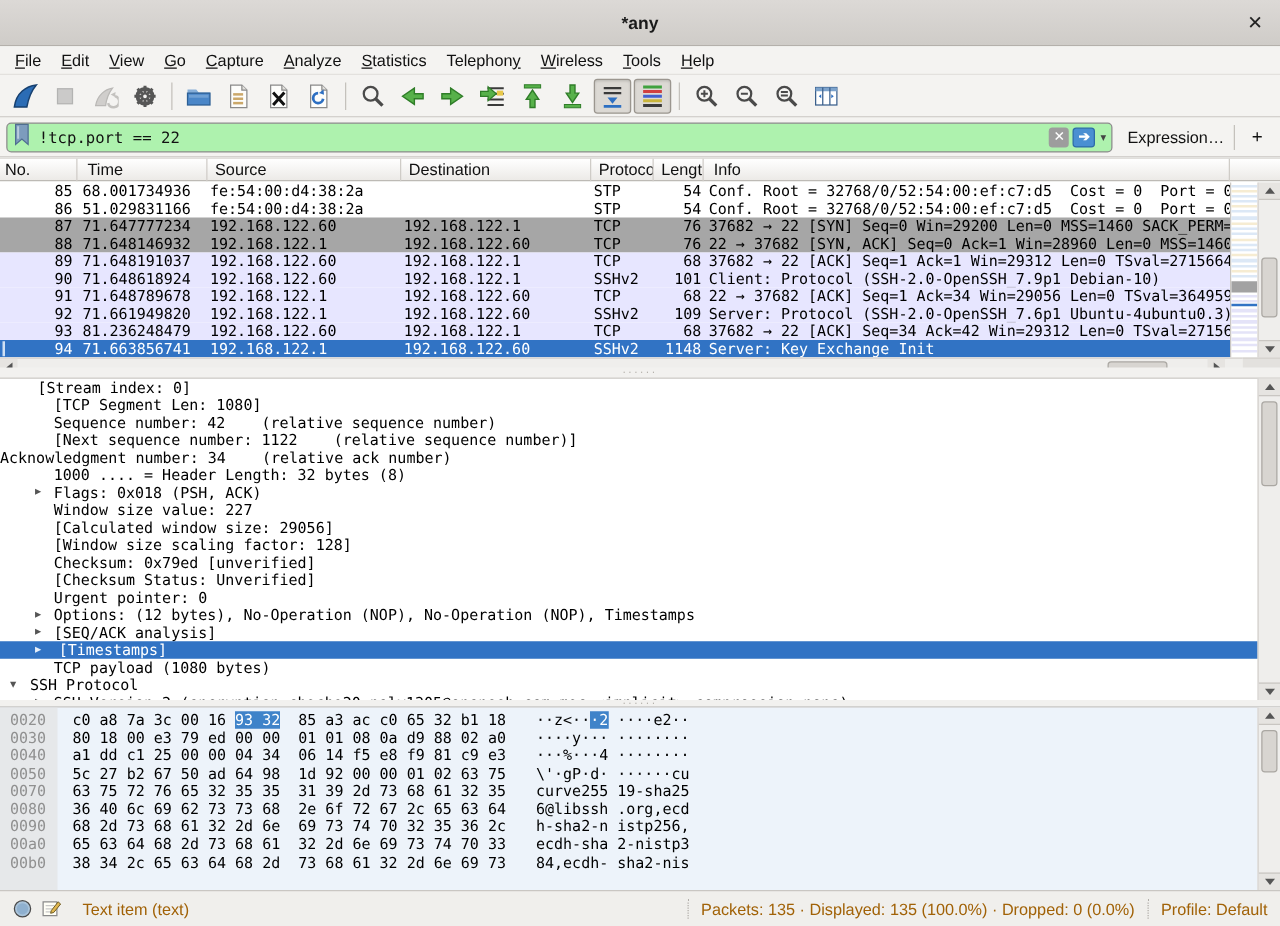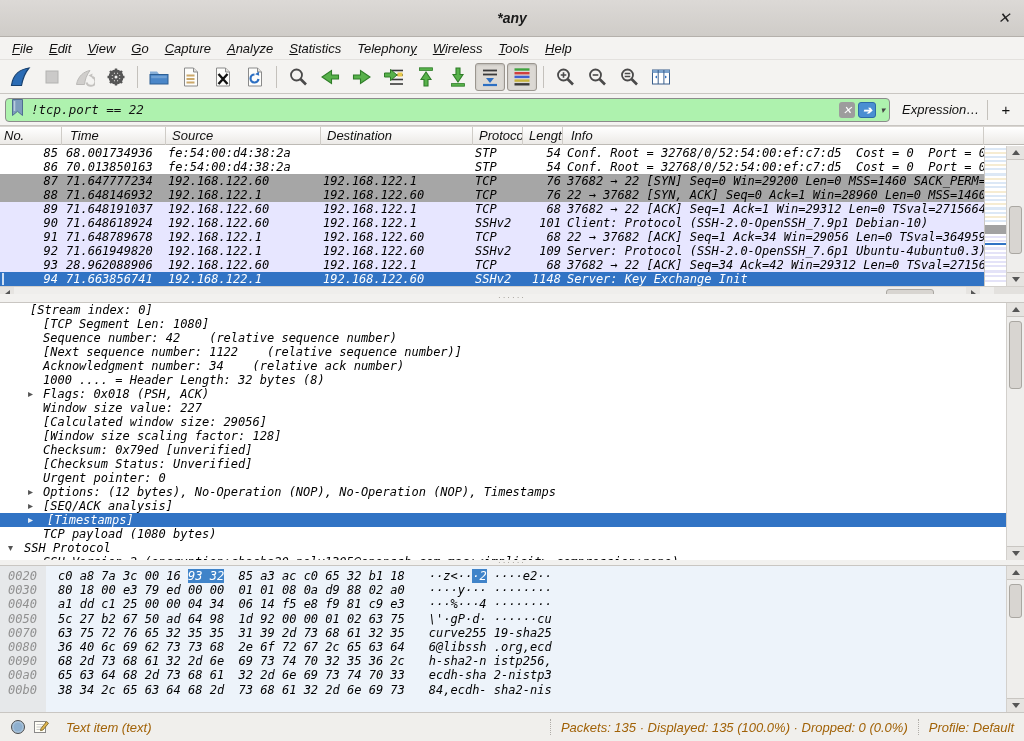--- a/index.html
+++ b/index.html
@@ -1,18 +1,18 @@
 <!DOCTYPE html>
 <html><head>
 <meta charset="utf-8">
 <style>
   * { margin:0; padding:0; box-sizing:border-box; }
   html,body { width:1024px; height:741px; }
   body { font-family:"Liberation Sans", sans-serif; background:#f2f1ef; }
-  .window { position:relative; width:1024px; height:741px; overflow:hidden; background:#f2f1ef;font-style:italic; }
+  .window { position:relative; width:1024px; height:741px; overflow:hidden; background:#f2f1ef; }
 
   
   .titlebar { position:absolute; top:0; left:0; right:0; height:37px;
     background:linear-gradient(#dcd9d6,#cfccc8); border-bottom:1px solid #b4b0ab;
     display:flex; align-items:center; justify-content:center; }
   .titlebar .title { font-weight:bold; font-size:14px; color:#1a1a1a; }
   .titlebar .close { position:absolute; right:10px; top:8px; width:20px; height:20px;
     display:flex; align-items:center; justify-content:center; font-size:15px; color:#222; cursor:default; }
 
   
@@ -369,28 +369,28 @@
         <div class="hcell" style="left: 0px; width: 62px;">No.</div>
         <div class="hcell" style="left: 66px; width: 100px;">Time</div>
         <div class="hcell" style="left: 168px; width: 153px;">Source</div>
         <div class="hcell" style="left: 323px; width: 150px;">Destination</div>
         <div class="hcell" style="left: 475px; width: 48px;">Protocol</div>
         <div class="hcell" style="left: 525px; width: 38px;">Length</div>
         <div class="hcell" style="left: 567px; width: 417px;">Info</div>
       </div>
     <div class="pl-rows">
         <div class="prow stp"><span class="pcell c-no">85</span><span class="pcell c-time">68.001734936</span><span class="pcell c-src">fe:54:00:d4:38:2a</span><span class="pcell c-dst"></span><span class="pcell c-pro">STP</span><span class="pcell c-len">54</span><span class="pcell c-info">Conf. Root = 32768/0/52:54:00:ef:c7:d5  Cost = 0  Port = 0x8001</span></div>
-        <div class="prow stp"><span class="pcell c-no">86</span><span class="pcell c-time">70.013850163</span><span class="pcell c-src">fe:54:00:d4:38:2a</span><span class="pcell c-dst"></span><span class="pcell c-pro">STP</span><span class="pcell c-len">54</span><span class="pcell c-info">Conf. Root = 32768/0/52:54:00:ef:c7:d5  Cost = 0  Port = 0x8001</span></div>
+        <div class="prow stp"><span class="pcell c-no">86</span><span class="pcell c-time">51.029831166</span><span class="pcell c-src">fe:54:00:d4:38:2a</span><span class="pcell c-dst"></span><span class="pcell c-pro">STP</span><span class="pcell c-len">54</span><span class="pcell c-info">Conf. Root = 32768/0/52:54:00:ef:c7:d5  Cost = 0  Port = 0x8001</span></div>
         <div class="prow gray"><span class="pcell c-no">87</span><span class="pcell c-time">71.647777234</span><span class="pcell c-src">192.168.122.60</span><span class="pcell c-dst">192.168.122.1</span><span class="pcell c-pro">TCP</span><span class="pcell c-len">76</span><span class="pcell c-info">37682 → 22 [SYN] Seq=0 Win=29200 Len=0 MSS=1460 SACK_PERM=1</span></div>
         <div class="prow gray"><span class="pcell c-no">88</span><span class="pcell c-time">71.648146932</span><span class="pcell c-src">192.168.122.1</span><span class="pcell c-dst">192.168.122.60</span><span class="pcell c-pro">TCP</span><span class="pcell c-len">76</span><span class="pcell c-info">22 → 37682 [SYN, ACK] Seq=0 Ack=1 Win=28960 Len=0 MSS=1460</span></div>
         <div class="prow lavender"><span class="pcell c-no">89</span><span class="pcell c-time">71.648191037</span><span class="pcell c-src">192.168.122.60</span><span class="pcell c-dst">192.168.122.1</span><span class="pcell c-pro">TCP</span><span class="pcell c-len">68</span><span class="pcell c-info">37682 → 22 [ACK] Seq=1 Ack=1 Win=29312 Len=0 TSval=2715664</span></div>
         <div class="prow lavender"><span class="pcell c-no">90</span><span class="pcell c-time">71.648618924</span><span class="pcell c-src">192.168.122.60</span><span class="pcell c-dst">192.168.122.1</span><span class="pcell c-pro">SSHv2</span><span class="pcell c-len">101</span><span class="pcell c-info">Client: Protocol (SSH-2.0-OpenSSH_7.9p1 Debian-10)</span></div>
         <div class="prow lavender"><span class="pcell c-no">91</span><span class="pcell c-time">71.648789678</span><span class="pcell c-src">192.168.122.1</span><span class="pcell c-dst">192.168.122.60</span><span class="pcell c-pro">TCP</span><span class="pcell c-len">68</span><span class="pcell c-info">22 → 37682 [ACK] Seq=1 Ack=34 Win=29056 Len=0 TSval=3649597</span></div>
         <div class="prow lavender"><span class="pcell c-no">92</span><span class="pcell c-time">71.661949820</span><span class="pcell c-src">192.168.122.1</span><span class="pcell c-dst">192.168.122.60</span><span class="pcell c-pro">SSHv2</span><span class="pcell c-len">109</span><span class="pcell c-info">Server: Protocol (SSH-2.0-OpenSSH_7.6p1 Ubuntu-4ubuntu0.3)</span></div>
-        <div class="prow lavender"><span class="pcell c-no">93</span><span class="pcell c-time">28.962088906</span><span class="pcell c-src">192.168.122.60</span><span class="pcell c-dst">192.168.122.1</span><span class="pcell c-pro">TCP</span><span class="pcell c-len">68</span><span class="pcell c-info">37682 → 22 [ACK] Seq=34 Ack=42 Win=29312 Len=0 TSval=271566</span></div>
+        <div class="prow lavender"><span class="pcell c-no">93</span><span class="pcell c-time">81.236248479</span><span class="pcell c-src">192.168.122.60</span><span class="pcell c-dst">192.168.122.1</span><span class="pcell c-pro">TCP</span><span class="pcell c-len">68</span><span class="pcell c-info">37682 → 22 [ACK] Seq=34 Ack=42 Win=29312 Len=0 TSval=271566</span></div>
         <div class="prow selected"><span class="pcell c-no">94</span><span class="pcell c-time">71.663856741</span><span class="pcell c-src">192.168.122.1</span><span class="pcell c-dst">192.168.122.60</span><span class="pcell c-pro">SSHv2</span><span class="pcell c-len">1148</span><span class="pcell c-info">Server: Key Exchange Init</span></div>
       </div>
     <div class="minimap">
         <div class="stripe" style="top: 2px; height: 2px; background: rgb(220, 232, 246);"></div>
         <div class="stripe" style="top: 6px; height: 2px; background: rgb(246, 236, 210);"></div>
         <div class="stripe" style="top: 10px; height: 2px; background: rgb(220, 232, 246);"></div>
         <div class="stripe" style="top: 14px; height: 2px; background: rgb(220, 232, 246);"></div>
         <div class="stripe" style="top: 18px; height: 2px; background: rgb(246, 236, 210);"></div>
         <div class="stripe" style="top: 22px; height: 2px; background: rgb(220, 232, 246);"></div>
         <div class="stripe" style="top: 27px; height: 3px; background: rgb(220, 232, 246);"></div>
@@ -441,21 +441,21 @@
 
   <div class="splitter" style="top:294px; height:8px;">
       <span class="dots">······</span>
     </div>
 
   <div class="details">
       <div class="dline"><span style="padding-left: 30px; display: inline-block;">[Stream index: 0]</span></div>
       <div class="dline"><span style="padding-left: 43px; display: inline-block;">[TCP Segment Len: 1080]</span></div>
       <div class="dline"><span style="padding-left: 43px; display: inline-block;">Sequence number: 42    (relative sequence number)</span></div>
       <div class="dline"><span style="padding-left: 43px; display: inline-block;">[Next sequence number: 1122    (relative sequence number)]</span></div>
-      <div class="dline"><span style="padding-left: 43px; display: inline-block;">Acknowledgment number: 34    (relative ack number)</span></div>
+      <div class="dline"><span style="display: inline-block;">Acknowledgment number: 34    (relative ack number)</span></div>
       <div class="dline"><span style="padding-left: 43px; display: inline-block;">1000 .... = Header Length: 32 bytes (8)</span></div>
       <div class="dline"><span class="exp" style="left: 28px;">▸</span><span style="padding-left: 43px; display: inline-block;">Flags: 0x018 (PSH, ACK)</span></div>
       <div class="dline"><span style="padding-left: 43px; display: inline-block;">Window size value: 227</span></div>
       <div class="dline"><span style="padding-left: 43px; display: inline-block;">[Calculated window size: 29056]</span></div>
       <div class="dline"><span style="padding-left: 43px; display: inline-block;">[Window size scaling factor: 128]</span></div>
       <div class="dline"><span style="padding-left: 43px; display: inline-block;">Checksum: 0x79ed [unverified]</span></div>
       <div class="dline"><span style="padding-left: 43px; display: inline-block;">[Checksum Status: Unverified]</span></div>
       <div class="dline"><span style="padding-left: 43px; display: inline-block;">Urgent pointer: 0</span></div>
       <div class="dline"><span class="exp" style="left: 28px;">▸</span><span style="padding-left: 43px; display: inline-block;">Options: (12 bytes), No-Operation (NOP), No-Operation (NOP), Timestamps</span></div>
       <div class="dline"><span class="exp" style="left: 28px;">▸</span><span style="padding-left: 43px; display: inline-block;">[SEQ/ACK analysis]</span></div>

